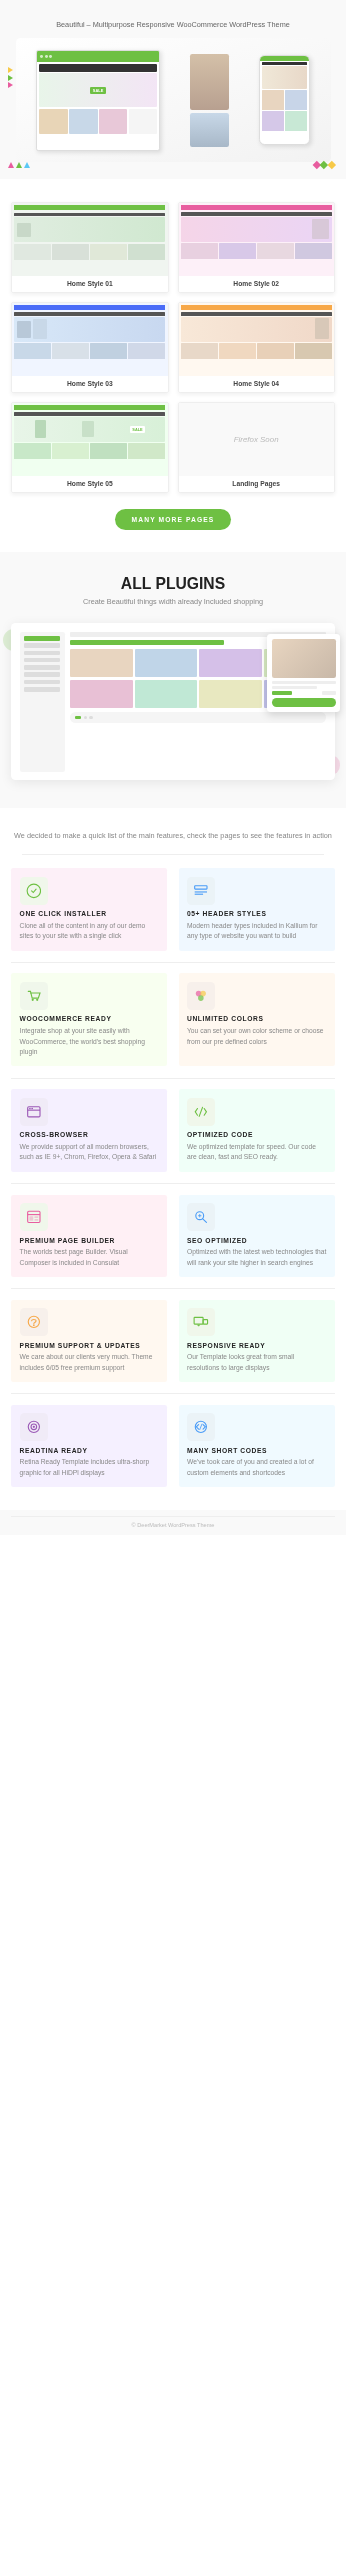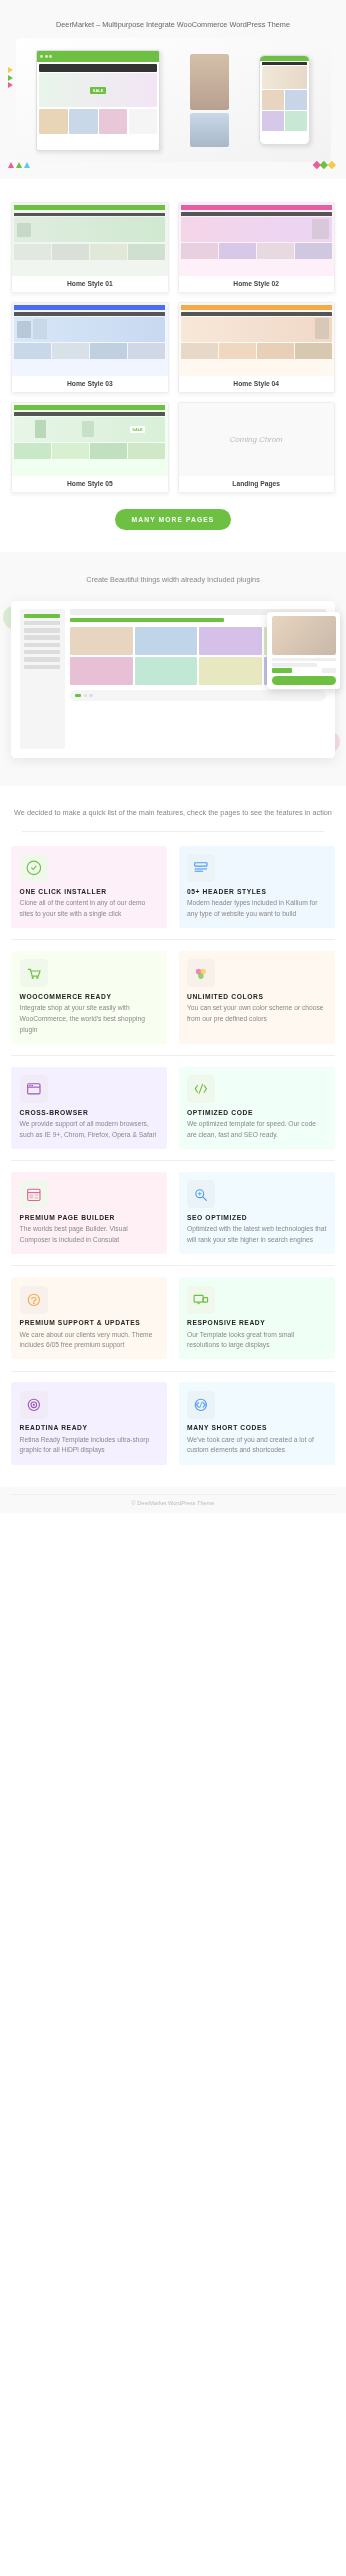--- a/index.html
+++ b/index.html
@@ -307,21 +307,21 @@
     .divider-line {
       height: 0.6px;
       background: #eee;
       margin: 0 11.2px;
     }
   </style>
 </head>
 <body>
 
 <div class="hero">
-  <p class="hero-subtitle">DeerMarket – Multipurpose Integrate WooCommerce WordPress Theme</p>
+  <p class="hero-subtitle">Beautiful – Multipurpose Responsive WooCommerce WordPress Theme</p>
 
   <div style="position:absolute;left:8.4px;top:67px;display:flex;flex-direction:column;gap:1.7px;">
     <div style="width:0;height:0;border-top:3.4px solid transparent;border-bottom:3.4px solid transparent;border-left:5.6px solid #f7c948;"></div>
     <div style="width:0;height:0;border-top:3.4px solid transparent;border-bottom:3.4px solid transparent;border-left:5.6px solid #6ec043;"></div>
     <div style="width:0;height:0;border-top:3.4px solid transparent;border-bottom:3.4px solid transparent;border-left:5.6px solid #e85d9f;"></div>
   </div>
 
   <div class="hero-mockup">
     <div class="hero-mockup-inner">
 
@@ -474,31 +474,32 @@
             <div style="flex:1;height:15.7px;background:#c0e0c0;border-radius:0.6px;"></div>
             <div style="flex:1;height:15.7px;background:#d0e8c8;border-radius:0.6px;"></div>
           </div>
         </div>
       </div>
       <div class="homepage-label">Home Style 05</div>
     </div>
 
     <div class="homepage-item">
       <div class="coming-soon-box">
-        <span>Coming Chrom</span>
+        <span>Firefox Soon</span>
       </div>
       <div class="homepage-label">Landing Pages</div>
     </div>
   </div>
 
   <button class="more-pages-btn">MANY MORE PAGES</button>
 </div>
 
 <div class="plugins-section">
-  <p class="plugins-desc">Create Beautiful things width already Included plugins</p>
+  <h2 class="section-title">ALL PLUGINS</h2>
+  <p class="plugins-desc">Create Beautiful things width already Included shopping</p>
 
   <div style="position:relative;padding:5.6px 0;">
 
     <div style="position:absolute;left:-8.4px;top:11.2px;width:22.5px;height:22.5px;border-radius:50%;background:#6ec043;opacity:0.2;"></div>
 
     <div style="position:absolute;right:-5.6px;bottom:11.2px;width:19.7px;height:19.7px;border-radius:50%;background:#e85d9f;opacity:0.2;"></div>
 
     <div class="plugins-mockup">
 
       <div class="plugins-sidebar">

